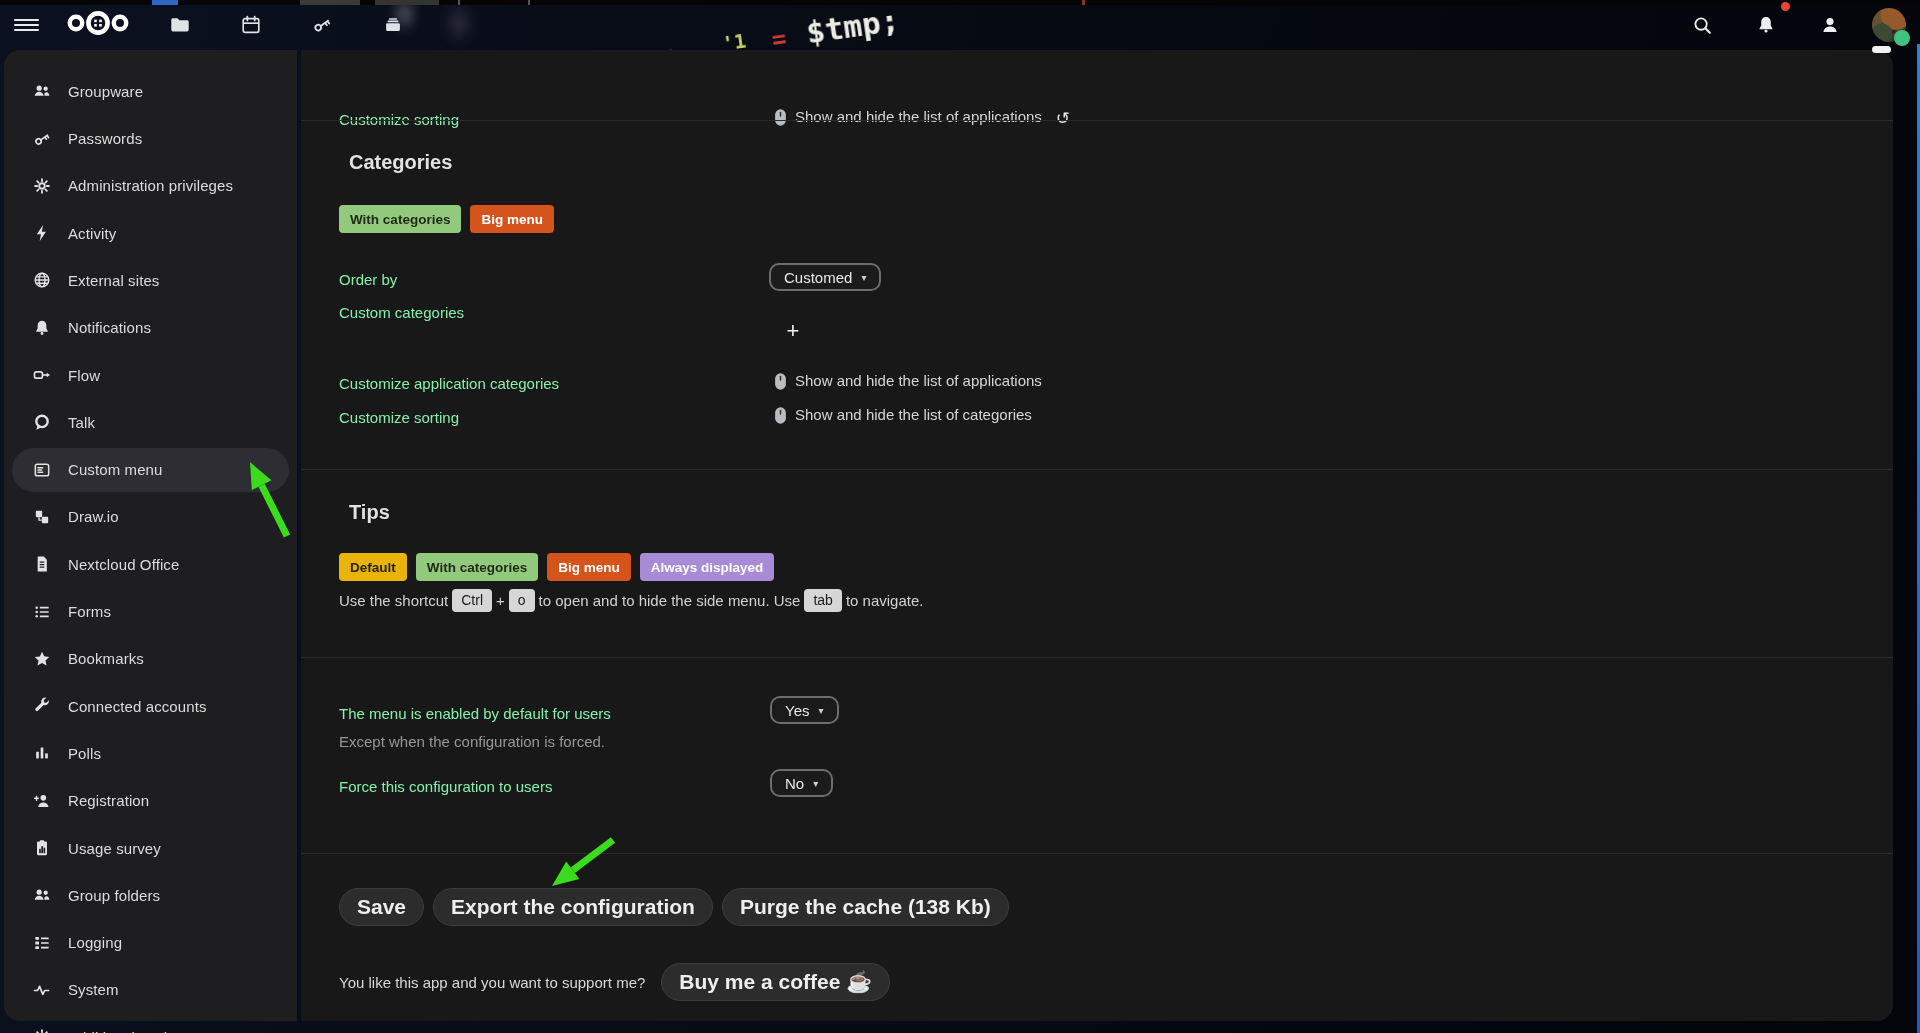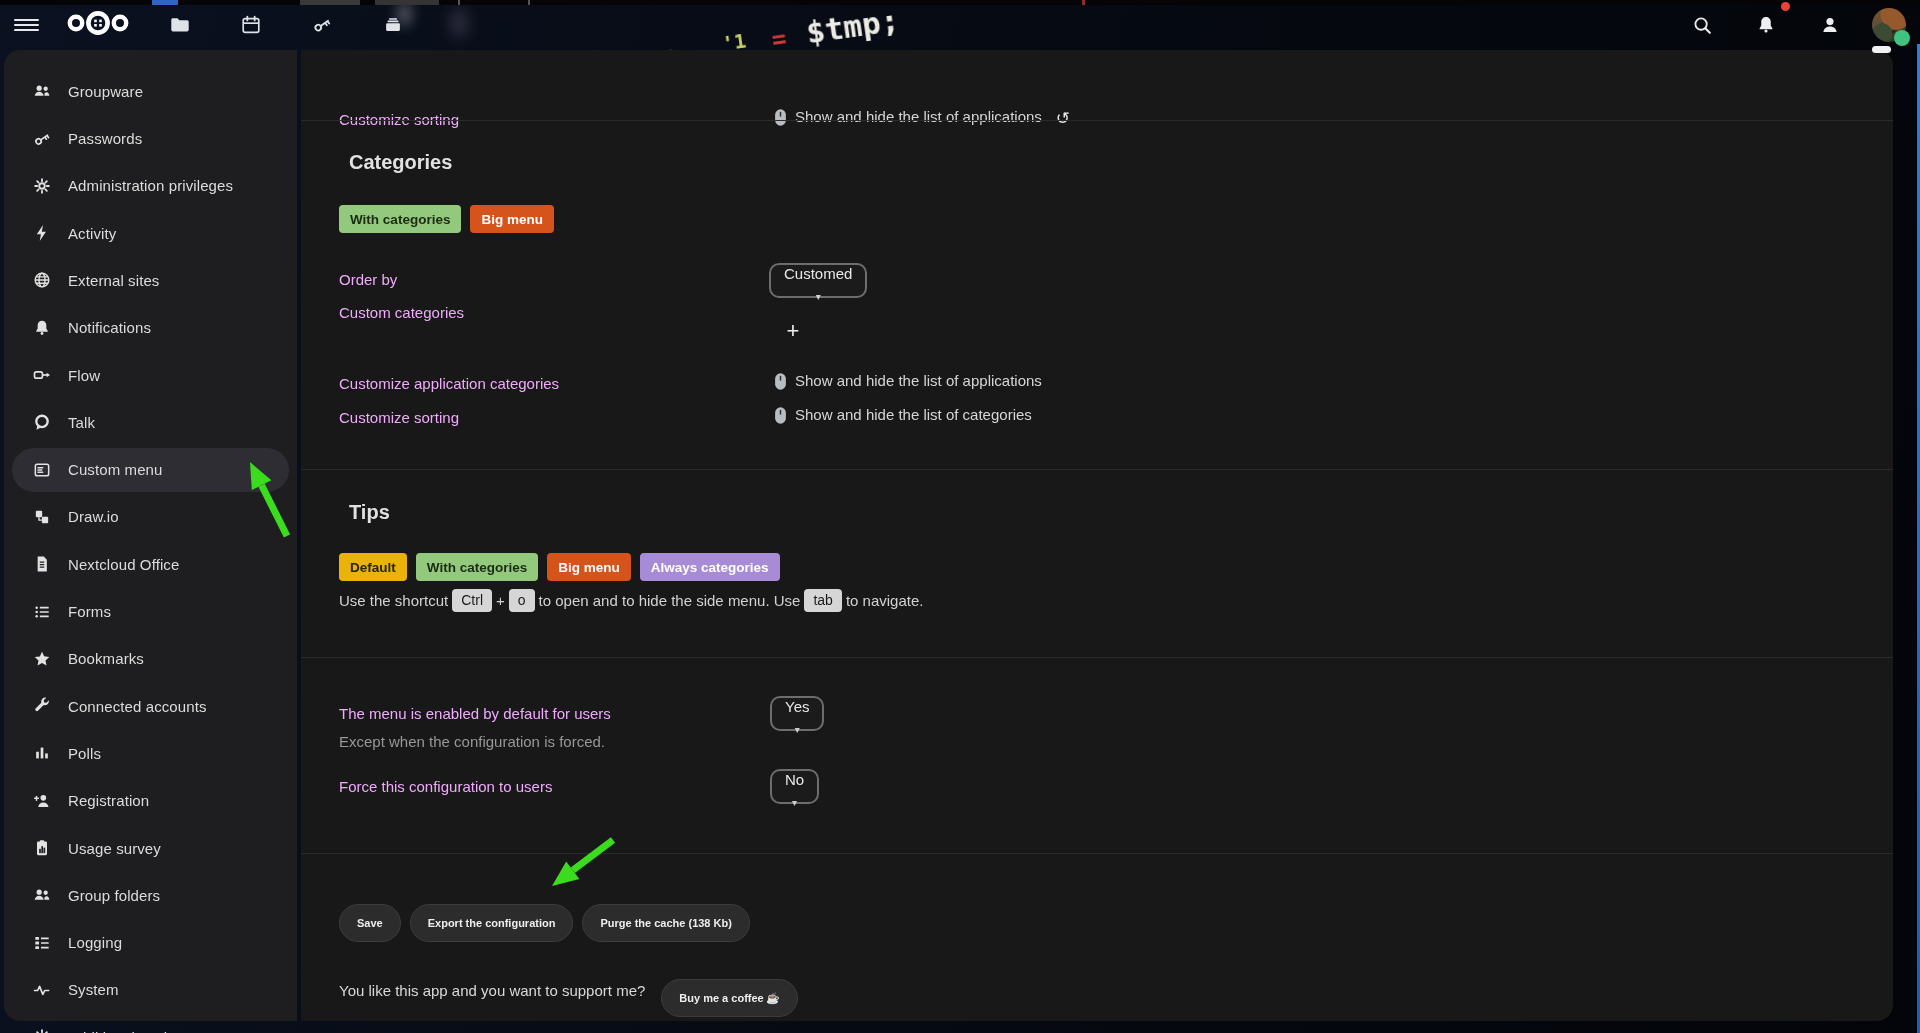--- a/index.html
+++ b/index.html
@@ -40,40 +40,40 @@
   .nav-item { position:relative; display:flex; align-items:center; height:44px; margin:3.3px 0 0 8px;
               width:277px; border-radius:22px; cursor:pointer; color:#dcdcdc; }
   .nav-item.selected { background:#2d2d33; }
   .nav-icon { width:20px; height:20px; margin-left:20px; display:flex; align-items:center; justify-content:center; color:#e2e2e2; }
   .nav-label { margin-left:16px; font-size:15px; letter-spacing:.1px; }
 
   
   .content { position:absolute; left:301px; top:50px; width:1592px; height:971px; z-index:2;
              background:#181818; border-radius:0 16px 16px 0; color:#dcdcdc; font-size:15px; }
   .divider { position:absolute; left:0; width:1592px; height:1px; background:#2b2b2b; }
-  .lbl { position:absolute; left:38px; color:#f0abfc; }
+  .lbl { position:absolute; left:38px; color:#86efac; }
   .sub { color:#979797; }
   .h2 { position:absolute; left:48px; font-size:20px; font-weight:bold; color:#e2e2e2; }
   .action { position:absolute; left:473px; display:flex; align-items:flex-start; gap:8px; color:#d6d6d6; cursor:pointer; }
   .refresh { font-size:17px; color:#e8e8e8; margin-left:6px; cursor:pointer; }
   .badges { position:absolute; left:38px; display:flex; gap:9px; }
   .badge { height:28px; display:flex; align-items:center; padding:0 11px; border-radius:4px;
            font-size:13.5px; font-weight:bold; }
-  .dropdown { position:absolute; display:flex; align-items:center; gap:9px; height:35px; padding:0 13px;
-              border:2px solid #6d6d6d; border-radius:10px; color:#e8e8e8; cursor:pointer; background:#1b1b1b;flex-direction:column; }
+  .dropdown { position:absolute; display:flex; align-items:center; gap:9px; height:28px; padding:0 13px;
+              border:2px solid #6d6d6d; border-radius:10px; color:#e8e8e8; cursor:pointer; background:#1b1b1b; }
   .dropdown .caret { font-size:10px; color:#cfcfcf; }
   .plusbtn { position:absolute; width:30px; height:30px; display:flex; align-items:center; justify-content:center;
              font-size:22px; color:#efefef; cursor:pointer; }
   kbd { background:#d6d6d6; color:#1b1b1b; border-radius:4px; padding:3px 9px 4px; font-size:14px;
         font-family:Liberation Sans, sans-serif; margin:0 4px; }
   .shortcut { position:absolute; left:38px; color:#d2d2d2; display:flex; align-items:center; }
   .btnrow { position:absolute; left:38px; display:flex; gap:9px; }
   .pillbtn { height:38px; display:flex; align-items:center; padding:0 17px; border-radius:19px;
              background:#2c2c2c; border:1px solid #3c3c3c; color:#eeeeee; font-weight:bold;
-             font-size:11px; cursor:pointer; white-space:nowrap;margin-top:16px; }
+             font-size:21px; cursor:pointer; white-space:nowrap; }
   .support { position:absolute; left:38px; display:flex; align-items:center; gap:16px; color:#d8d8d8; }
 
   
   .arrows { position:absolute; inset:0; z-index:9; pointer-events:none; }
   .scrollthumb { position:absolute; z-index:10; left:1872px; top:46px; width:19px; height:7px;
                  border-radius:3.5px; background:#f2f2f2; cursor:pointer; }
   .edgeblue { position:absolute; z-index:5; right:0; top:44px; width:3px; height:989px;
               background:linear-gradient(#2f7bdf,#1d5cc0); }
 </style>
 </head>
@@ -424,21 +424,21 @@
       <span>Show and hide the list of categories</span>
     </div>
 
     <div class="divider" style="top:419px"></div>
 
     <div class="h2" style="top:451px">Tips</div>
     <div class="badges" style="top:503px" id="tips-badges">
         <div class="badge" style="background: #eab308; color: rgb(38, 35, 6);">Default</div>
         <div class="badge" style="background: rgb(147, 201, 125); color: rgb(29, 42, 20);">With categories</div>
         <div class="badge" style="background: rgb(212, 84, 28); color: rgb(255, 255, 255);">Big menu</div>
-        <div class="badge" style="background: rgb(167, 139, 214); color: rgb(255, 255, 255);">Always categories</div>
+        <div class="badge" style="background: rgb(167, 139, 214); color: rgb(255, 255, 255);">Always displayed</div>
       </div>
 
     <div class="shortcut" style="top:539px">
       <span>Use the shortcut</span>
       <kbd>Ctrl</kbd>
       <span>+</span>
       <kbd>o</kbd>
       <span>to open and to hide the side menu. Use</span>
       <kbd>tab</kbd>
       <span>to navigate.</span>

